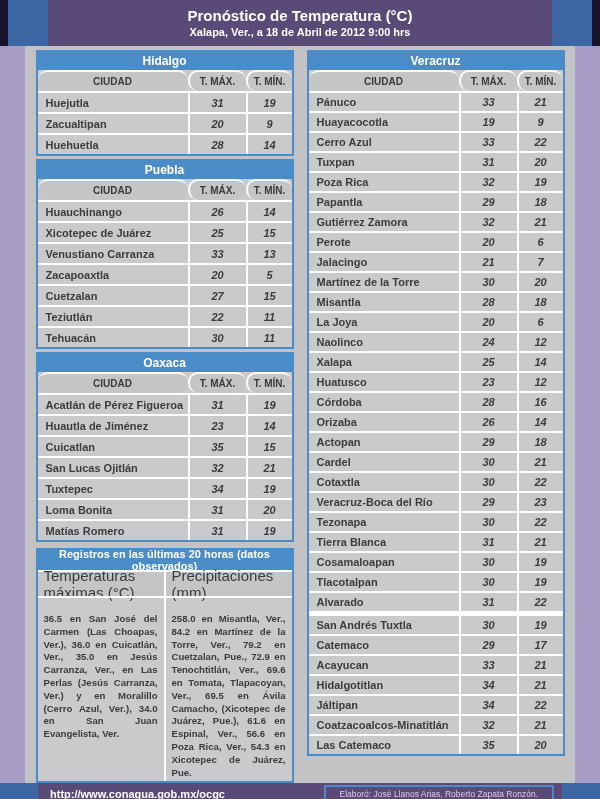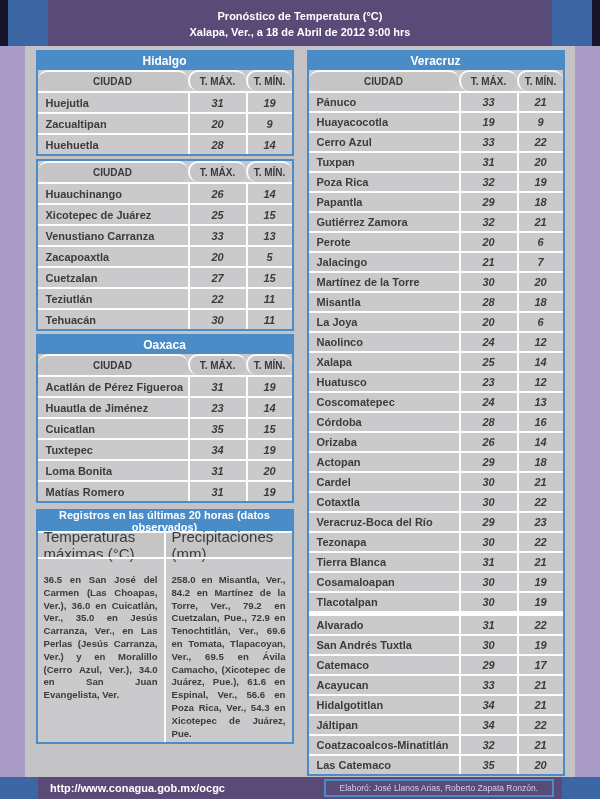--- a/index.html
+++ b/index.html
@@ -9,21 +9,21 @@
     background:#a89bc6;
   }
   .page{width:600px;height:799px;display:flex;flex-direction:column;}
 
   
   .band-top{height:46px;display:flex;background:#17132b;flex:none;}
   .edge-dark{width:8px;background:#17132b;flex:none;}
   .corner-blue{width:40px;background:#3c66a4;flex:none;}
   .band-center{flex:1;background:#5a4a78;display:flex;flex-direction:column;
     align-items:center;justify-content:center;gap:2px;}
-  .band-title{color:#ffffff;font-weight:bold;font-size:11px;line-height:16px;}
+  .band-title{color:#ffffff;font-weight:bold;font-size:15px;line-height:16px;}
   .band-sub{color:#ffffff;font-weight:bold;font-size:11px;line-height:12px;}
 
   
   .content{flex:1;background:#a89bc6;display:flex;justify-content:center;}
   .panel{width:550px;background:#c3c2c4;padding:2px 0 0 0;display:flex;
     justify-content:center;gap:13px;}
   .col{width:258px;display:flex;flex-direction:column;}
   .col-left{margin-top:2px;}
   .col-right{margin-top:2px;}
 
@@ -129,20 +129,23 @@
         </table>
         <div class="tbl-gap"></div>
 
         <table class="state-table">
           <colgroup>
               <col class="c-city">
               <col class="c-max">
               <col class="c-min">
             </colgroup>
           <thead>
+            <tr>
+                <th class="title" colspan="3">Puebla</th>
+              </tr>
             <tr class="cols">
               <th>CIUDAD</th>
               <th class="vsep">T. MÁX.</th>
               <th class="vsep">T. MÍN.</th>
             </tr>
           </thead>
           <tbody>
               <tr>
                 <td class="city">Huauchinango</td>
                 <td class="num vsep">26</td>
@@ -206,20 +209,25 @@
               </tr>
               <tr>
                 <td class="city">Huautla de Jiménez</td>
                 <td class="num vsep">23</td>
                 <td class="num vsep">14</td>
               </tr>
               <tr>
                 <td class="city">Cuicatlan</td>
                 <td class="num vsep">35</td>
                 <td class="num vsep">15</td>
+              </tr>
+              <tr>
+                <td class="city">San Lucas Ojitlán</td>
+                <td class="num vsep">32</td>
+                <td class="num vsep">21</td>
               </tr>
               <tr>
                 <td class="city">Tuxtepec</td>
                 <td class="num vsep">34</td>
                 <td class="num vsep">19</td>
               </tr>
               <tr>
                 <td class="city">Loma Bonita</td>
                 <td class="num vsep">31</td>
                 <td class="num vsep">20</td>
@@ -335,25 +343,20 @@
                 <td class="city">Xalapa</td>
                 <td class="num vsep">25</td>
                 <td class="num vsep">14</td>
               </tr>
               <tr>
                 <td class="city">Huatusco</td>
                 <td class="num vsep">23</td>
                 <td class="num vsep">12</td>
               </tr>
               <tr>
-                <td class="city">Coscomatepec</td>
-                <td class="num vsep">24</td>
-                <td class="num vsep">13</td>
-              </tr>
-              <tr>
                 <td class="city">Córdoba</td>
                 <td class="num vsep">28</td>
                 <td class="num vsep">16</td>
               </tr>
               <tr>
                 <td class="city">Orizaba</td>
                 <td class="num vsep">26</td>
                 <td class="num vsep">14</td>
               </tr>
               <tr>

